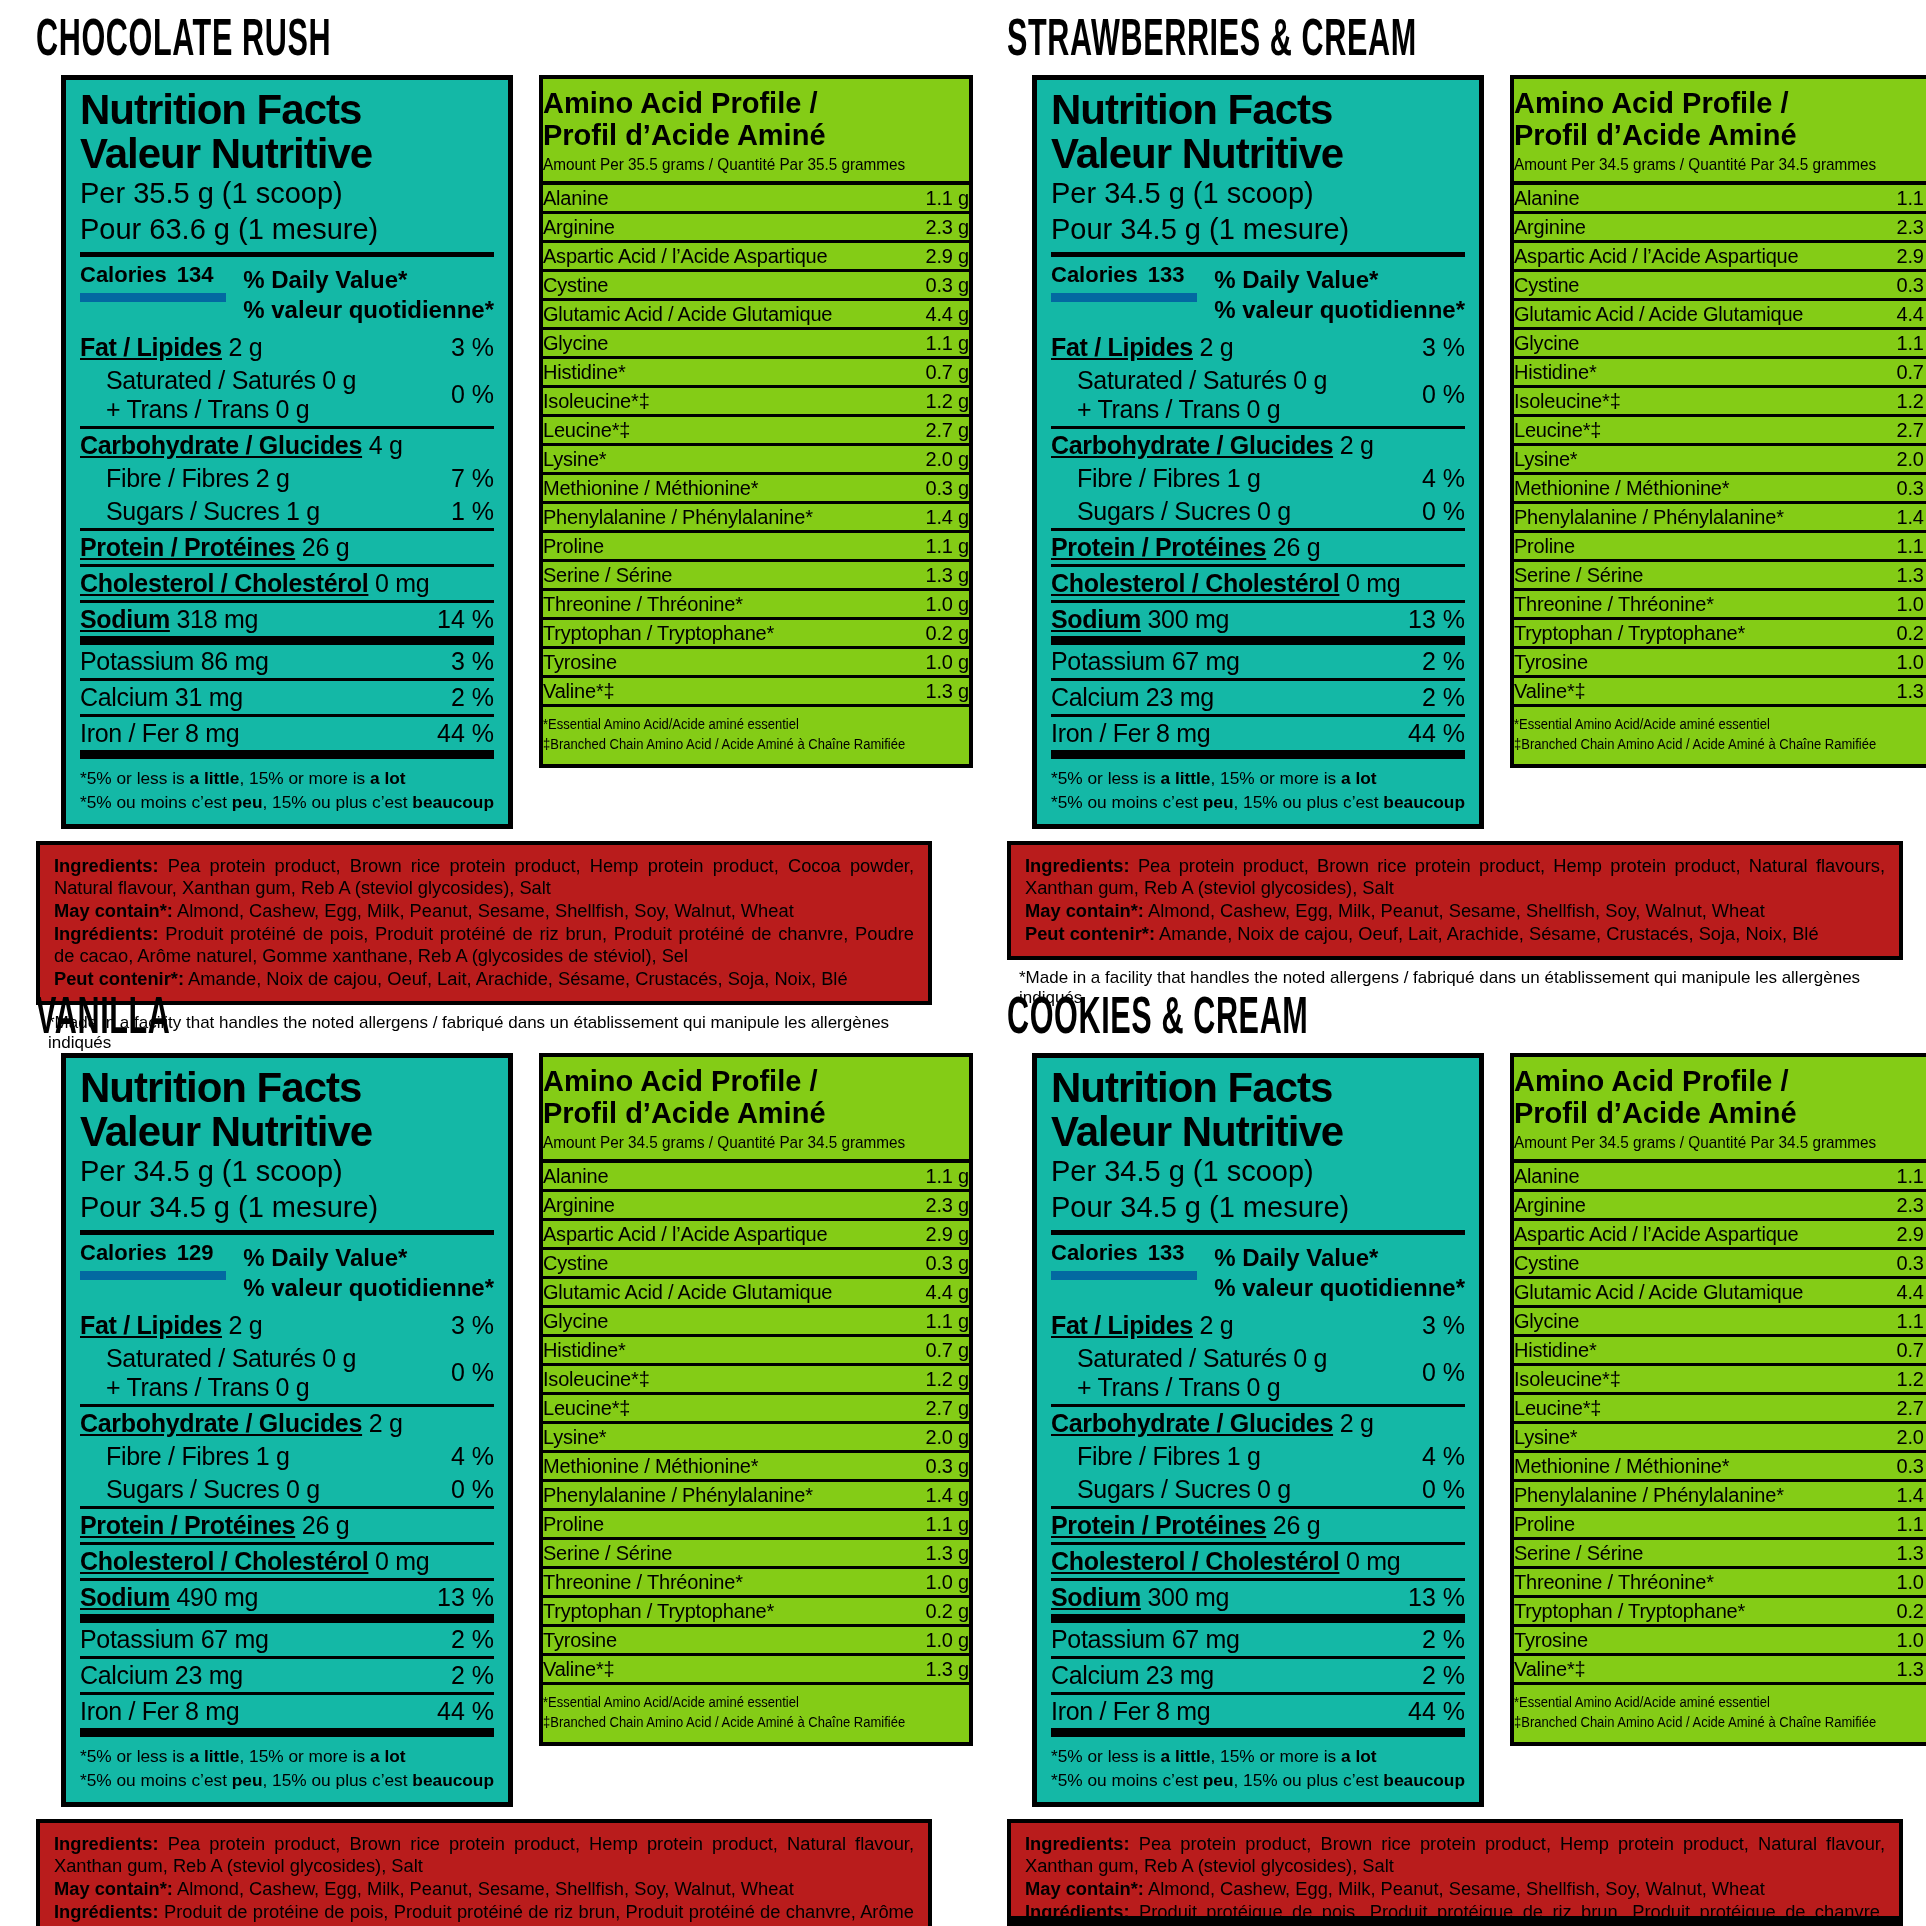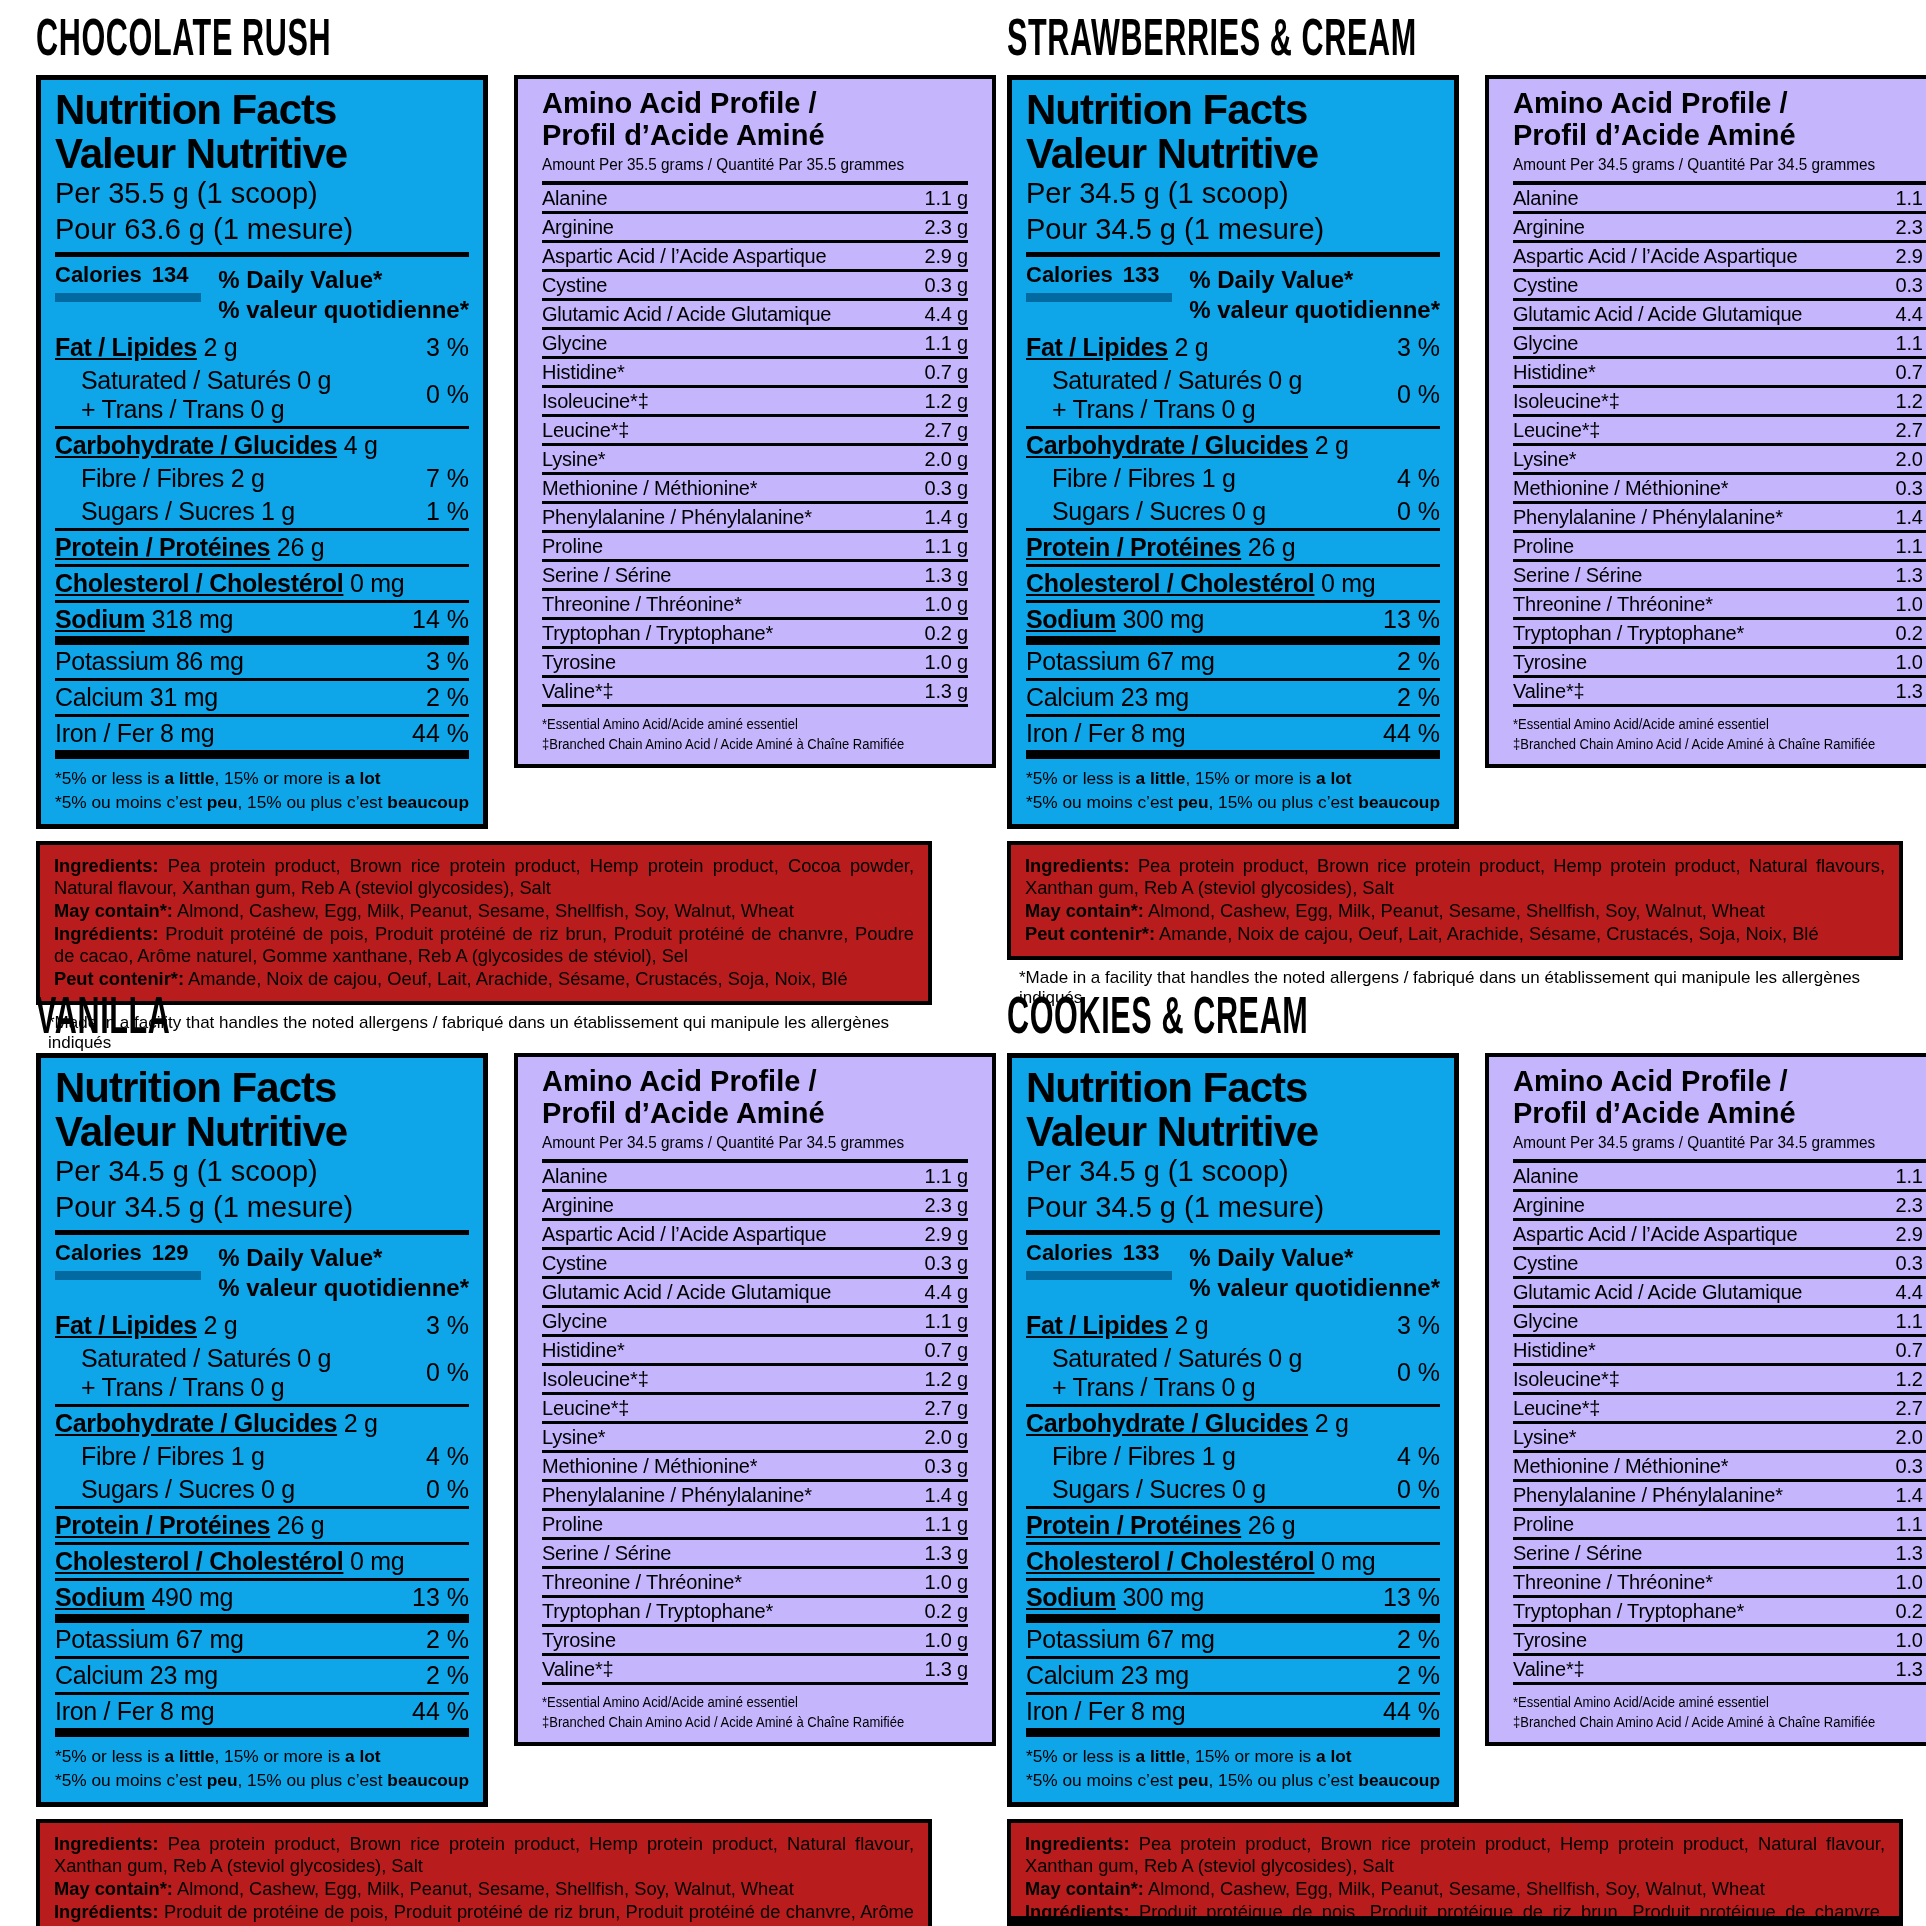--- a/index.html
+++ b/index.html
@@ -2,38 +2,38 @@
 <html><head>
 <meta charset="utf-8">
 <style>
   html,body{margin:0;padding:0;background:#fff;}
   body{width:1927px;height:1927px;font-family:"Liberation Sans","DejaVu Sans",sans-serif;color:#000;overflow:hidden;}
   .page{position:relative;width:1927px;height:1927px;box-sizing:border-box;padding:8px 24px 0 36px;}
   .grid{display:grid;grid-template-columns:896px 896px;column-gap:75px;grid-auto-rows:978px;}
   .flavor-title{font-size:51px;font-weight:bold;line-height:1;margin:4px 0 12px;white-space:nowrap;transform:scaleX(.6);transform-origin:0 100%;letter-spacing:1px;}
   .boxes{display:flex;gap:26px;align-items:flex-start;}
   
-  .nft{width:473px;box-sizing:border-box;border:5px solid #000;padding:8px 14px 10px;background:#0ea5e9;}
+  .nft{width:473px;box-sizing:border-box;border:5px solid #000;padding:8px 14px 10px;background:#14b8a6;margin-left:25px;}
   .nft-title{font-size:42px;font-weight:bold;line-height:1.05;letter-spacing:-1px;}
   .serving{font-size:29px;line-height:1.22;}
   .rule-serving{border-top:5px solid #000;margin:5px 0 3px;}
   .cal-row{display:flex;justify-content:space-between;margin-bottom:6px;}
   .cal-left{font-size:22px;font-weight:bold;border-bottom:9px solid #0369a1;padding:2px 12px 5px 0;align-self:flex-start;}
   .cal-val{margin-left:10px;}
   .dv-head{font-size:24px;font-weight:bold;text-align:left;line-height:1.25;padding-top:5px;}
   .nrow{display:flex;justify-content:space-between;align-items:center;padding:2px 0;}
   .nleft{font-size:25px;line-height:1.16;letter-spacing:-0.3px;}
   .nb{font-weight:bold;text-decoration:underline;}
   .ind{padding-left:26px;}
   .npct{font-size:25px;white-space:nowrap;}
   .sep-thin{border-bottom:3px solid #000;}
   .sep-thick{border-bottom:9px solid #000;}
   .nft-foot{margin-top:7px;font-size:17.3px;line-height:1.4;white-space:nowrap;}
   
-  .aa{flex:1;box-sizing:border-box;border:4px solid #000;padding:8px 24px 10px;background:#c4b5fd;}
+  .aa{flex:1;box-sizing:border-box;border:4px solid #000;padding:8px 0 10px;background:#84cc16;}
   .aa-title{font-size:29px;font-weight:bold;line-height:1.12;}
   .aa-amount{font-size:17px;margin:3px 0 6px;white-space:nowrap;transform:scaleX(.9);transform-origin:0 50%;}
   .aa-rule{border-top:4px solid #000;}
   .aarow{display:flex;justify-content:space-between;align-items:baseline;font-size:20px;letter-spacing:-0.2px;padding:3px 0 2px;border-bottom:3px solid #000;line-height:1.05;}
   .aaval{white-space:nowrap;margin-left:6px;}
   .aa-foot{margin-top:7px;font-size:15.3px;line-height:1.32;}
   .aa-foot div{white-space:nowrap;transform:scaleX(.85);transform-origin:0 50%;}
   
   .ing-box{border:4px solid #000;margin-top:12px;padding:10px 14px;font-size:18.3px;line-height:1.2;text-align:justify;background:#b91c1c;}
   .ing-box p{margin:0 0 1px;}

